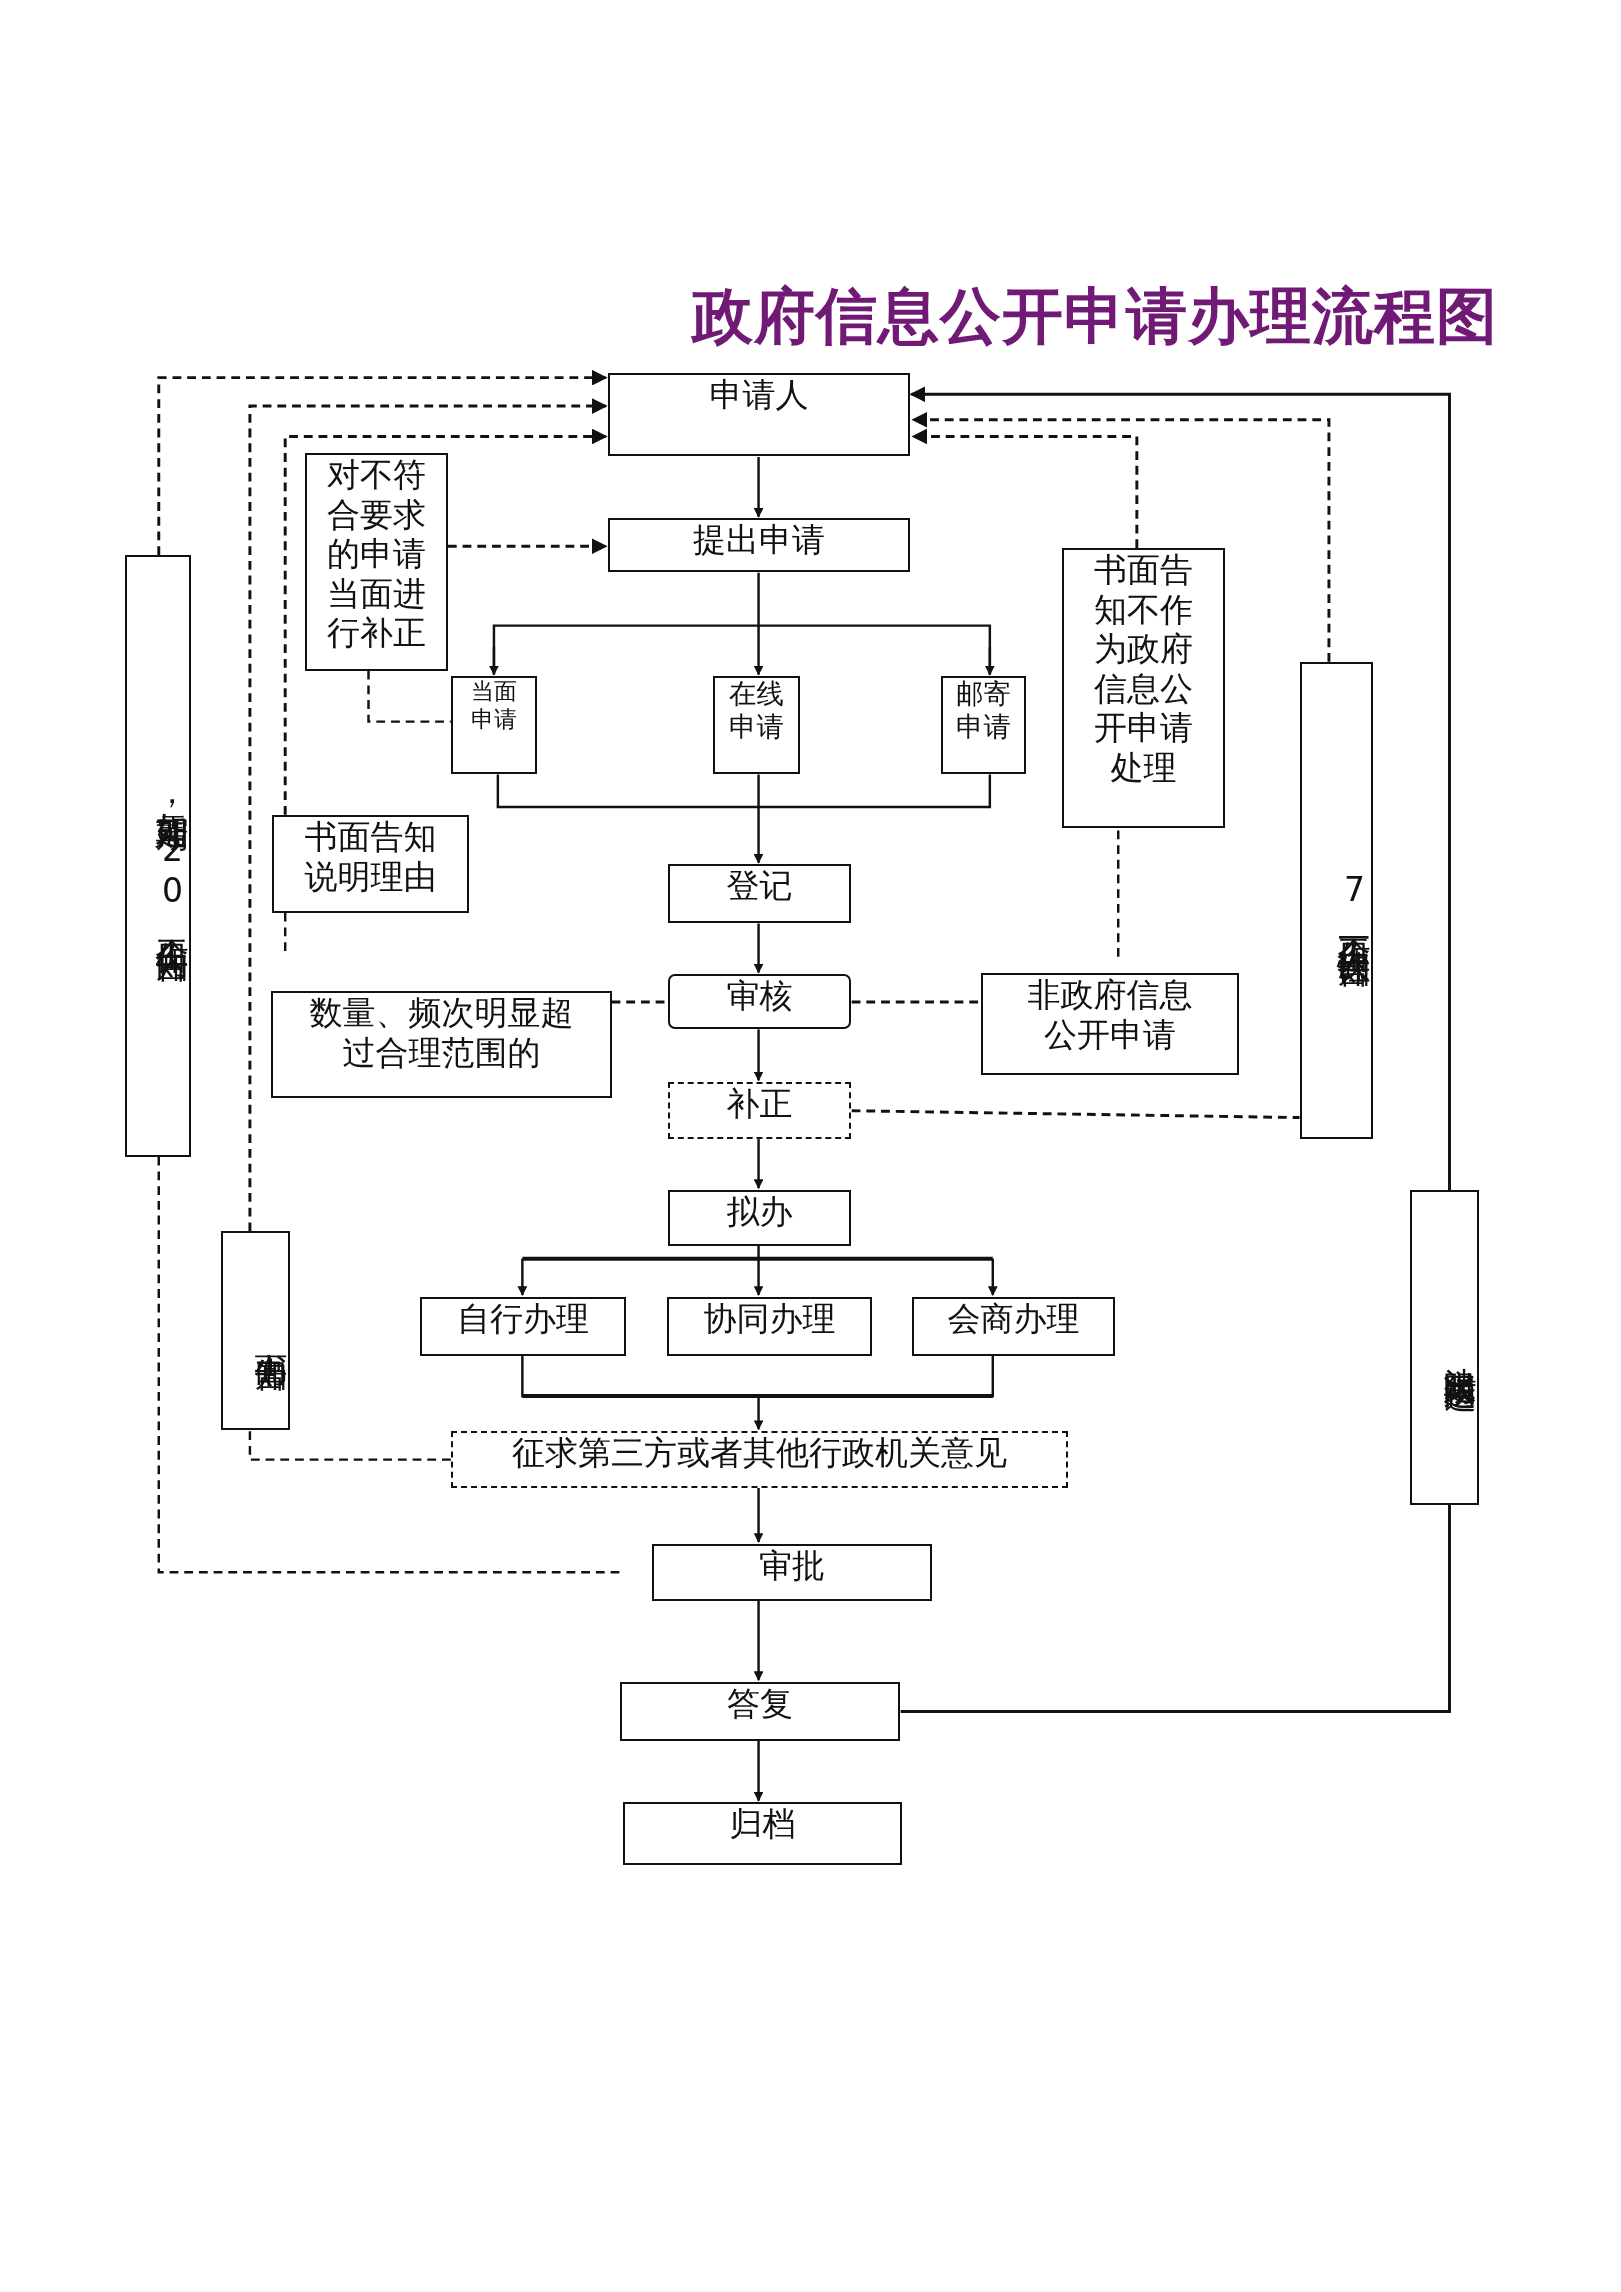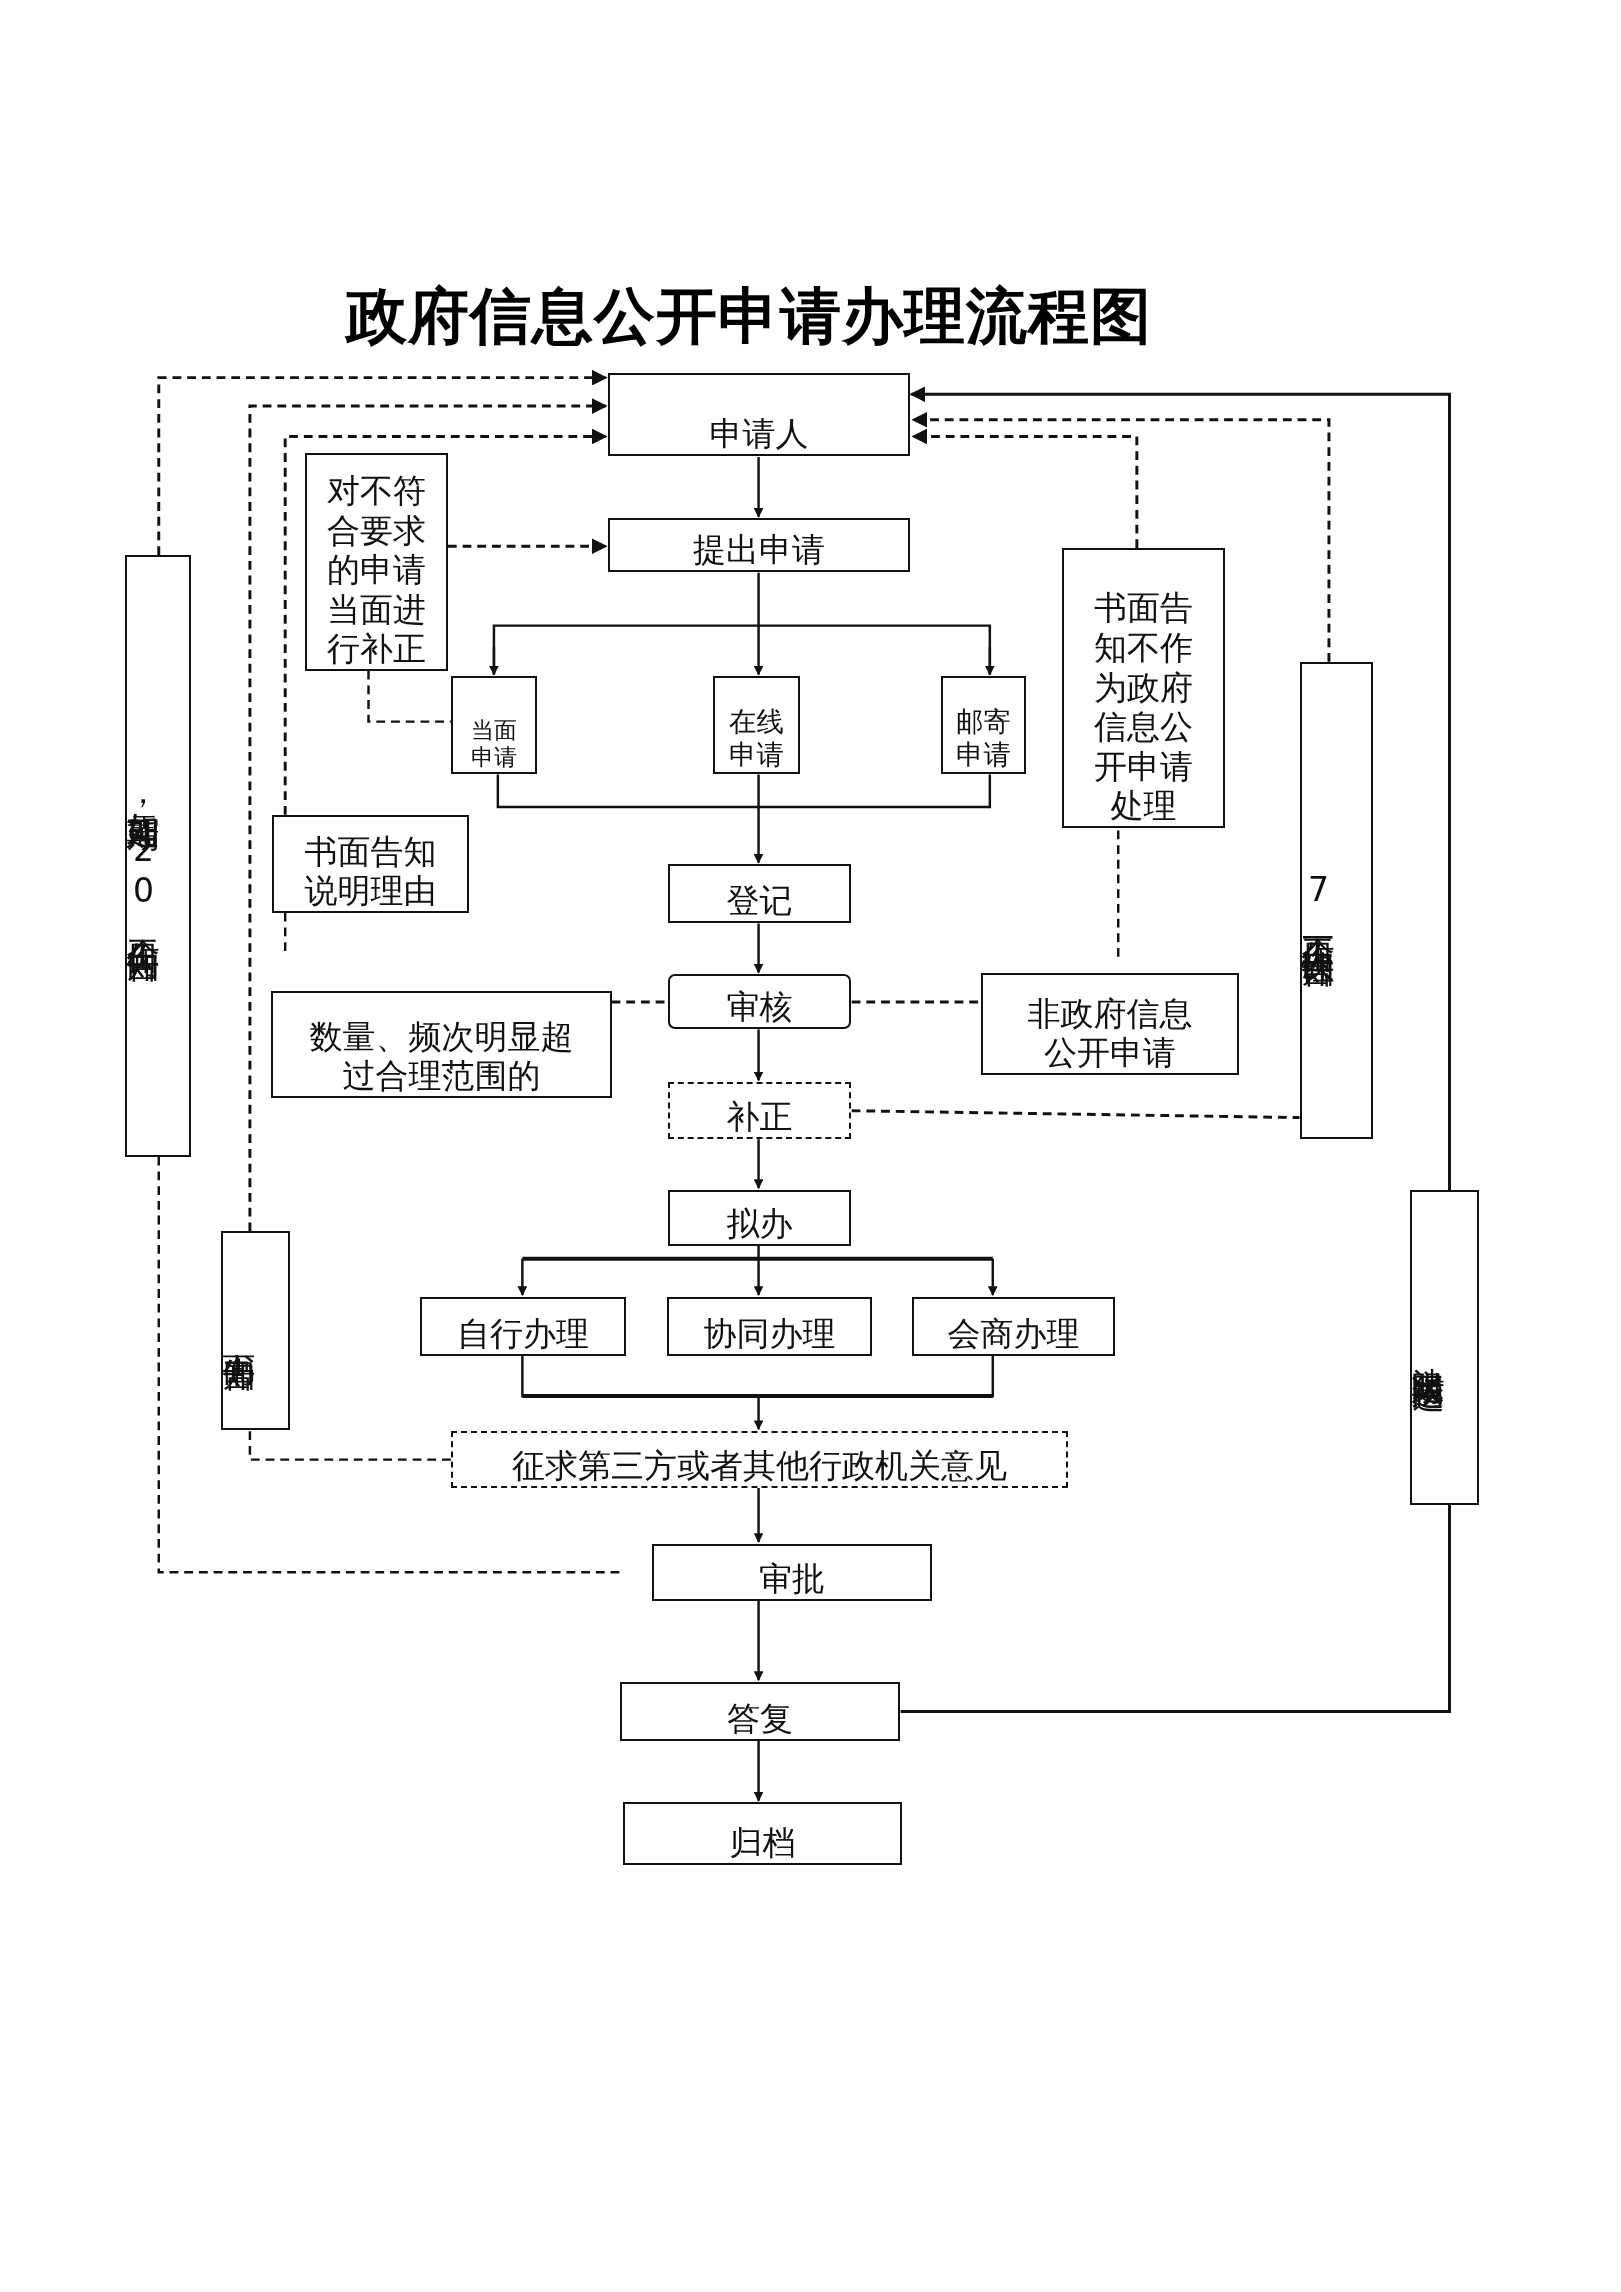--- a/index.html
+++ b/index.html
@@ -1,23 +1,23 @@
 <!DOCTYPE html>
 <html><head>
 <meta charset="utf-8">
 <style>
   html, body { margin: 0; padding: 0; background: #ffffff; }
   body { width: 1621px; height: 2293px; position: relative; overflow: hidden;
          font-family: "DejaVu Sans", sans-serif; color: #111; }
-  #title { position: absolute; left: 0; width: 1498px; top: 276px; text-align: center;
+  #title { position: absolute; left: 0; width: 1498px; top: 276px; text-align: right;
            font-family: "DejaVu Serif", serif; font-weight: bold; font-size: 61px;
-           letter-spacing: 1px; color: #000000; }
+           letter-spacing: 1px; color: #701a75; }
   svg#wires { position: absolute; left: 0; top: 0; }
   .box { position: absolute; box-sizing: border-box; border: 2.9px solid #111; background: #fff;
-         display: flex; align-items: flex-end; justify-content: center; text-align: center;
+         display: flex; align-items: flex-start; justify-content: center; text-align: center;
          font-size: 33px; line-height: 1.2; }
   .box.thin { border-width: 2px; }
   .box.dashed { border-style: dashed; border-width: 2px; }
   .box.vert { writing-mode: vertical-rl; text-orientation: upright; letter-spacing: 2px;
               line-height: 1; padding: 5.9px 0; }
   .box.multi span { display: block; white-space: pre-line; }
 </style>
 </head>
 <body>
 

